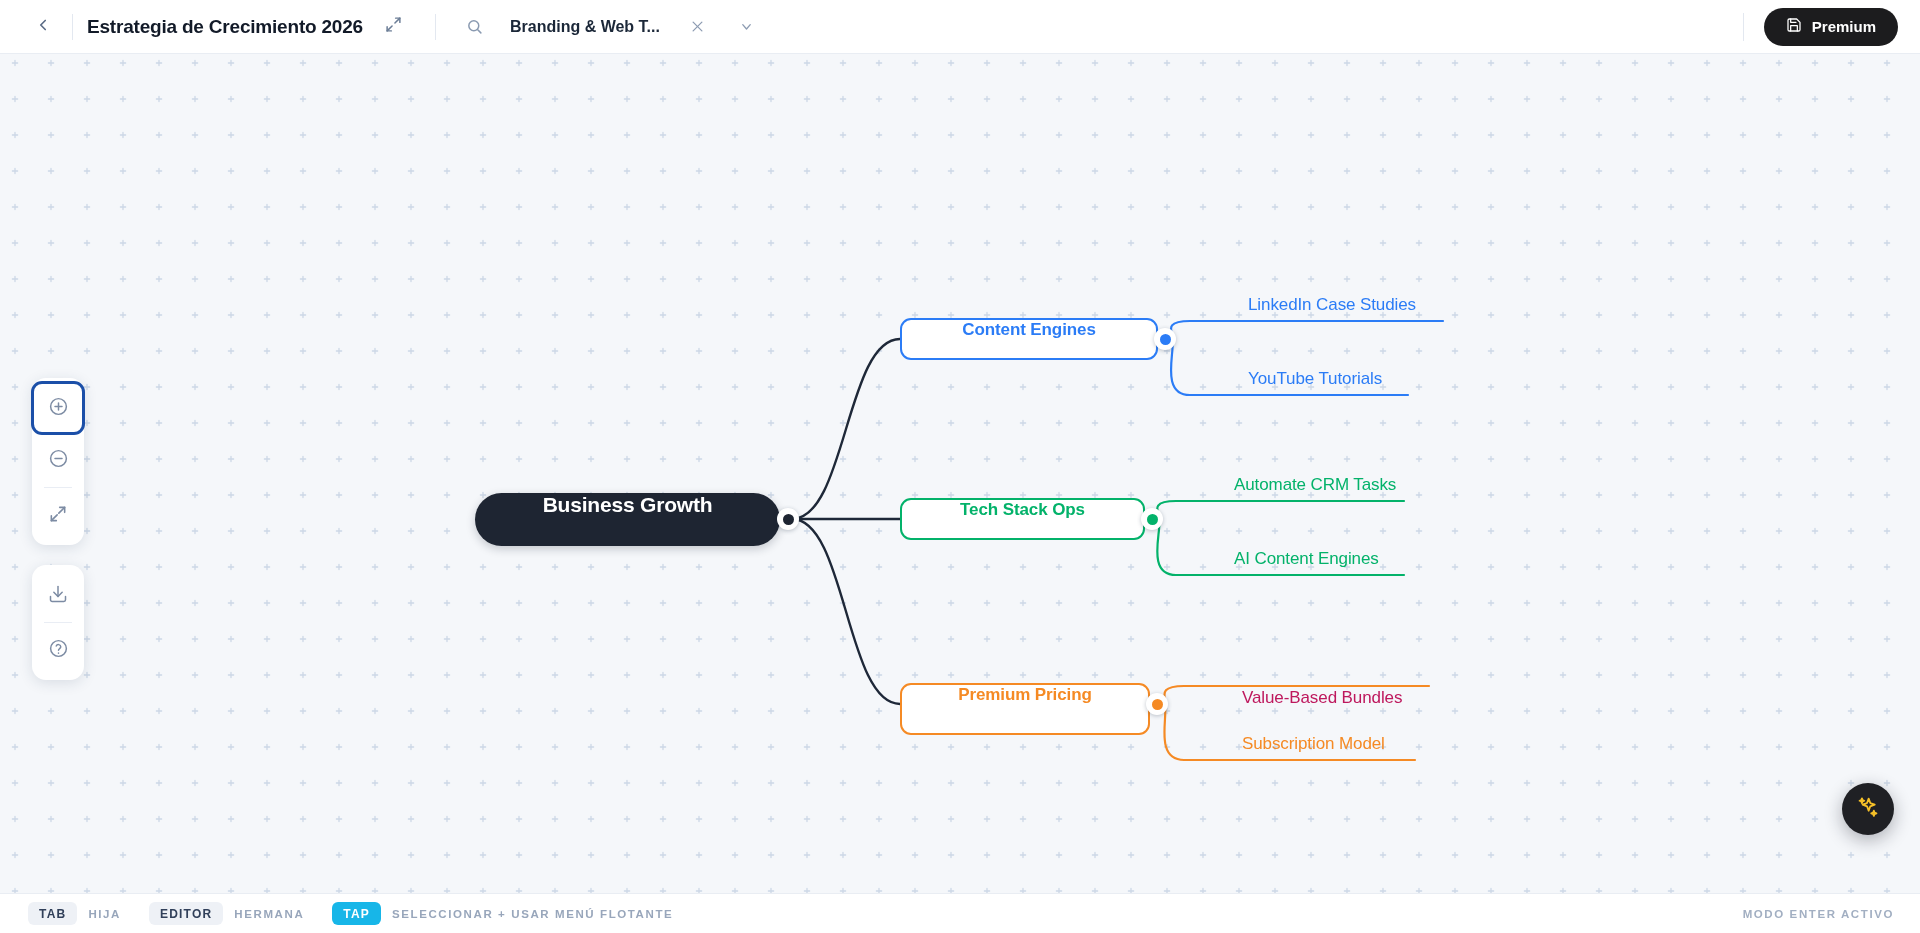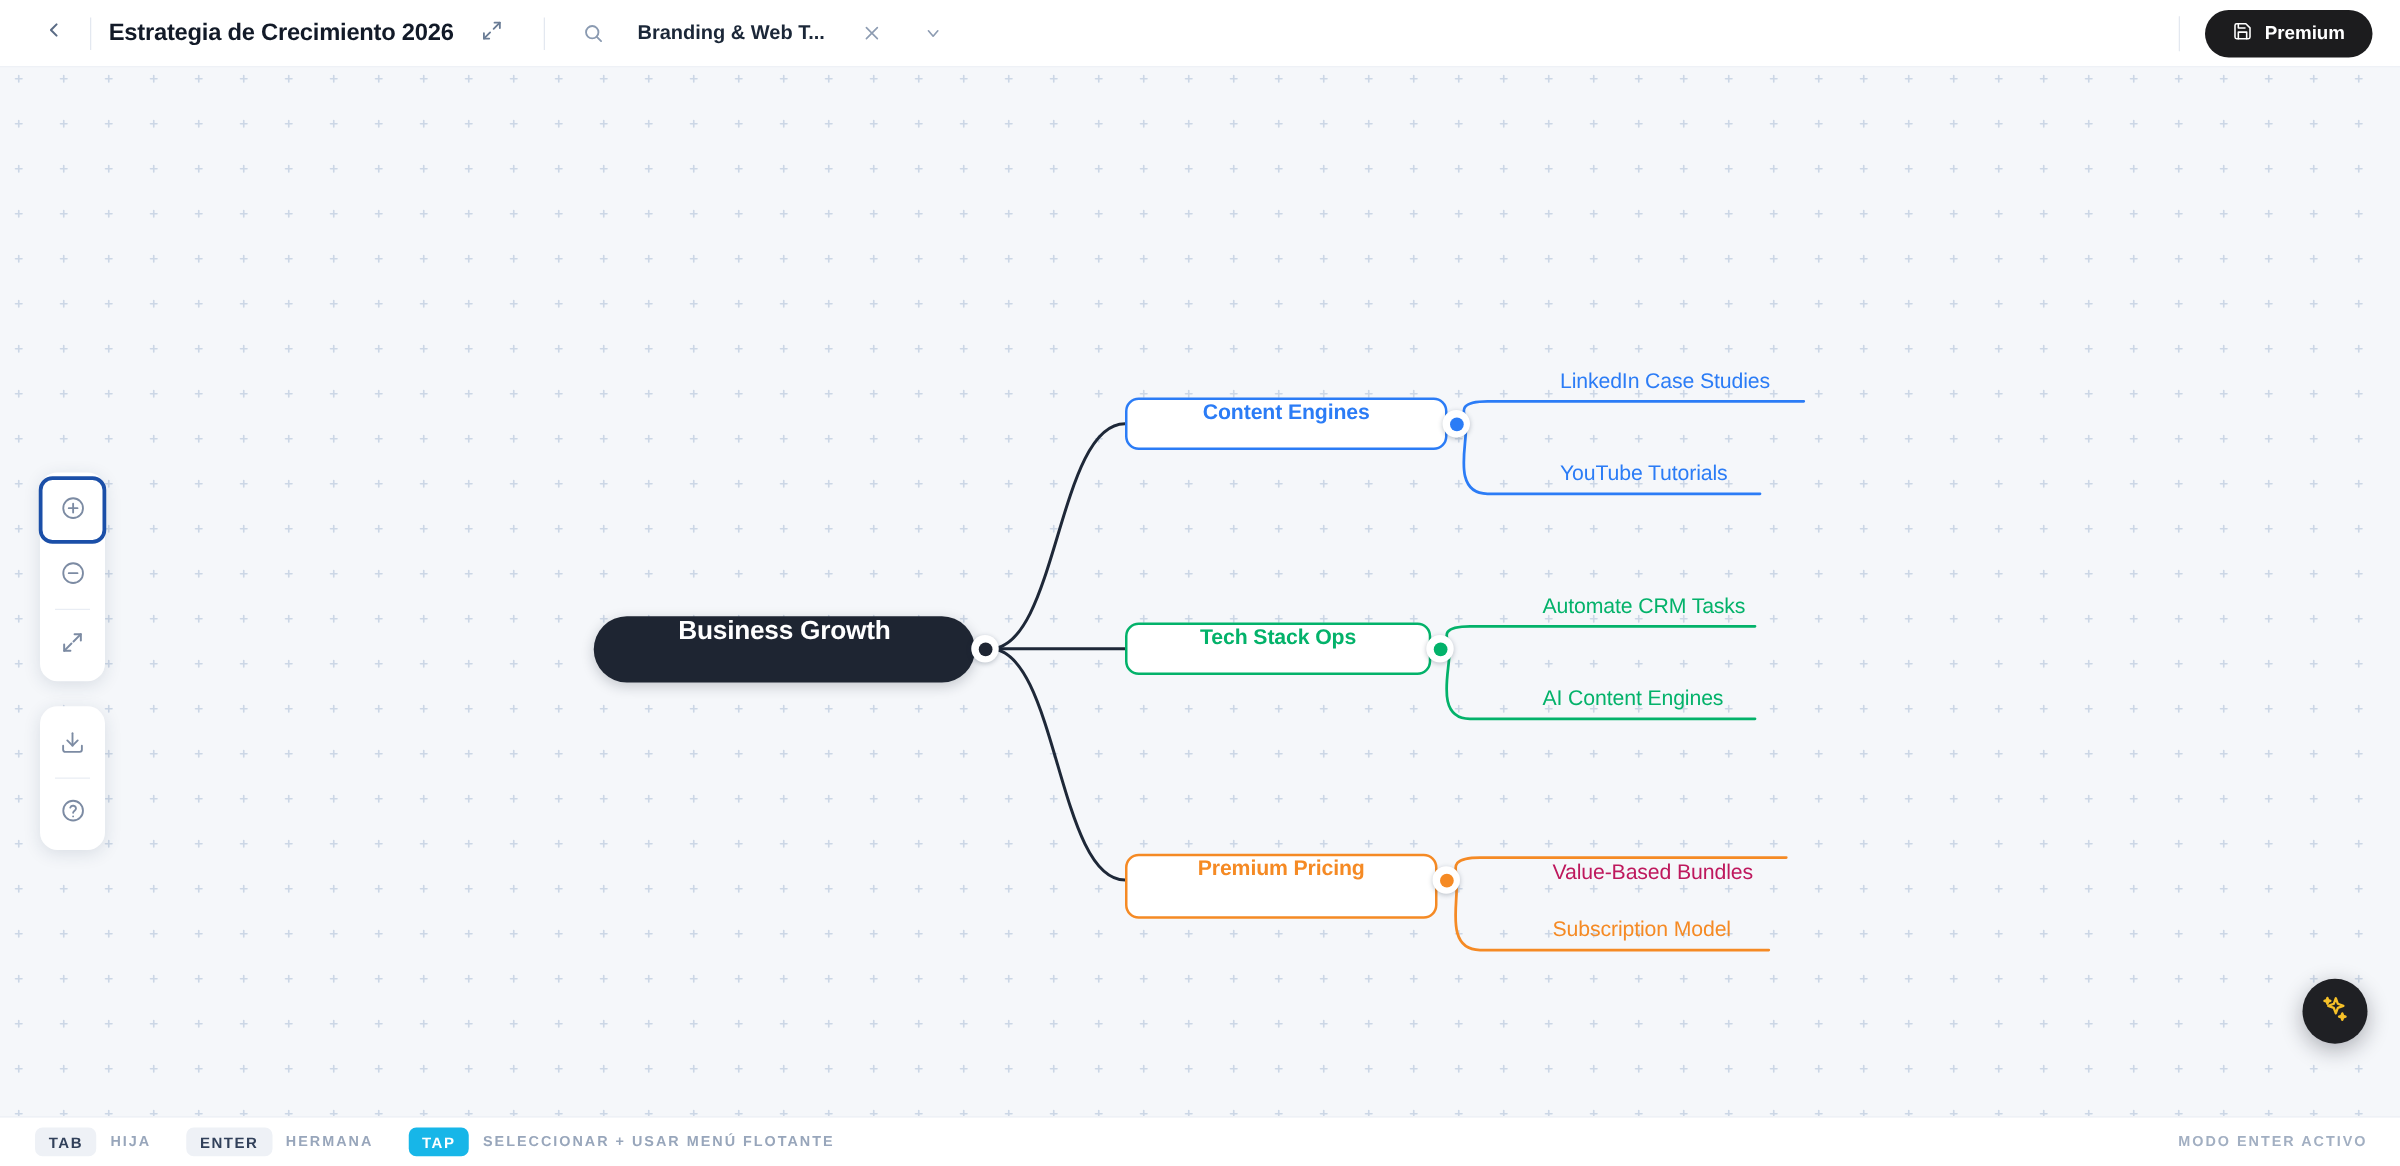--- a/index.html
+++ b/index.html
@@ -522,21 +522,21 @@
 
   </div>
 
   <div class="bottombar">
     <div id="hints" style="display:flex;align-items:center;">
         <div class="hint-group">
           <span class="key-chip">TAB</span>
           <span class="hint-text">HIJA</span>
         </div>
         <div class="hint-group">
-          <span class="key-chip">ENTER</span>
+          <span class="key-chip">EDITOR</span>
           <span class="hint-text">HERMANA</span>
         </div>
         <div class="hint-group">
           <span class="key-chip accent">TAP</span>
           <span class="hint-text">SELECCIONAR + USAR MENÚ FLOTANTE</span>
         </div>
       </div>
     <div class="bb-spacer"></div>
     <div class="mode-text">MODO ENTER ACTIVO</div>
   </div>

